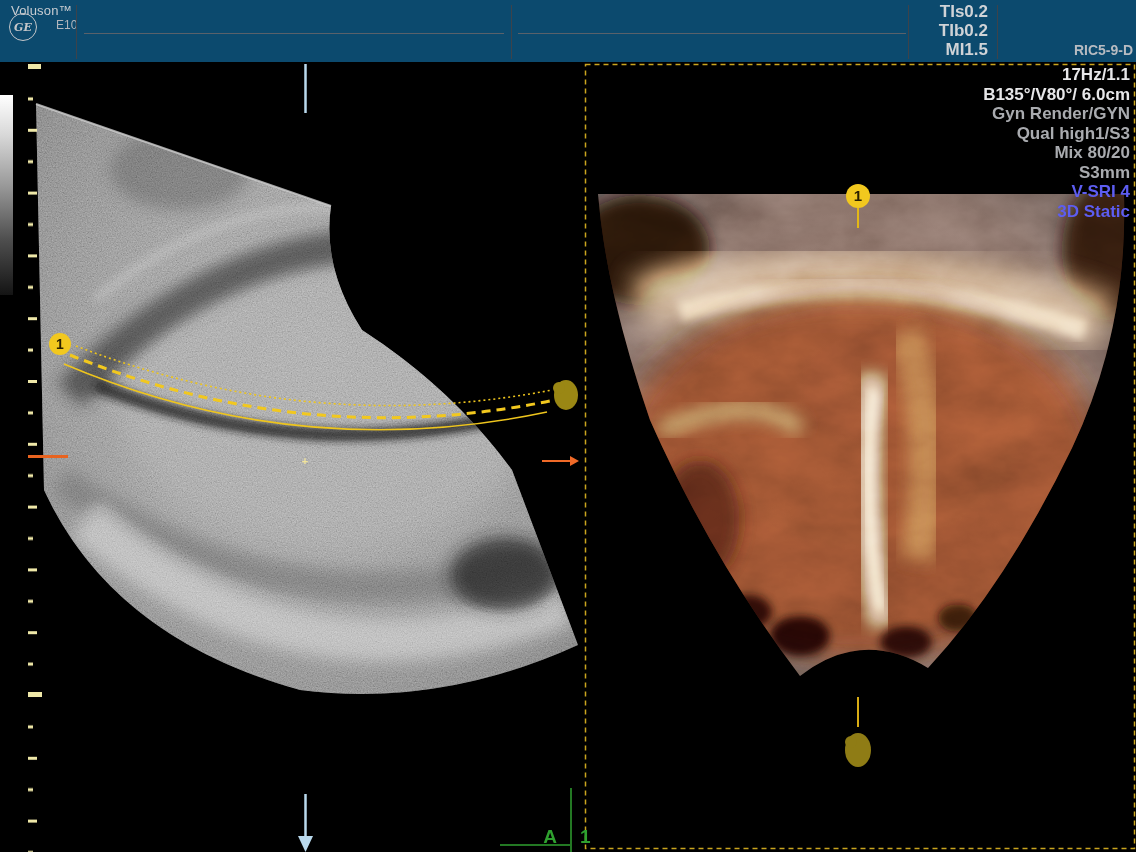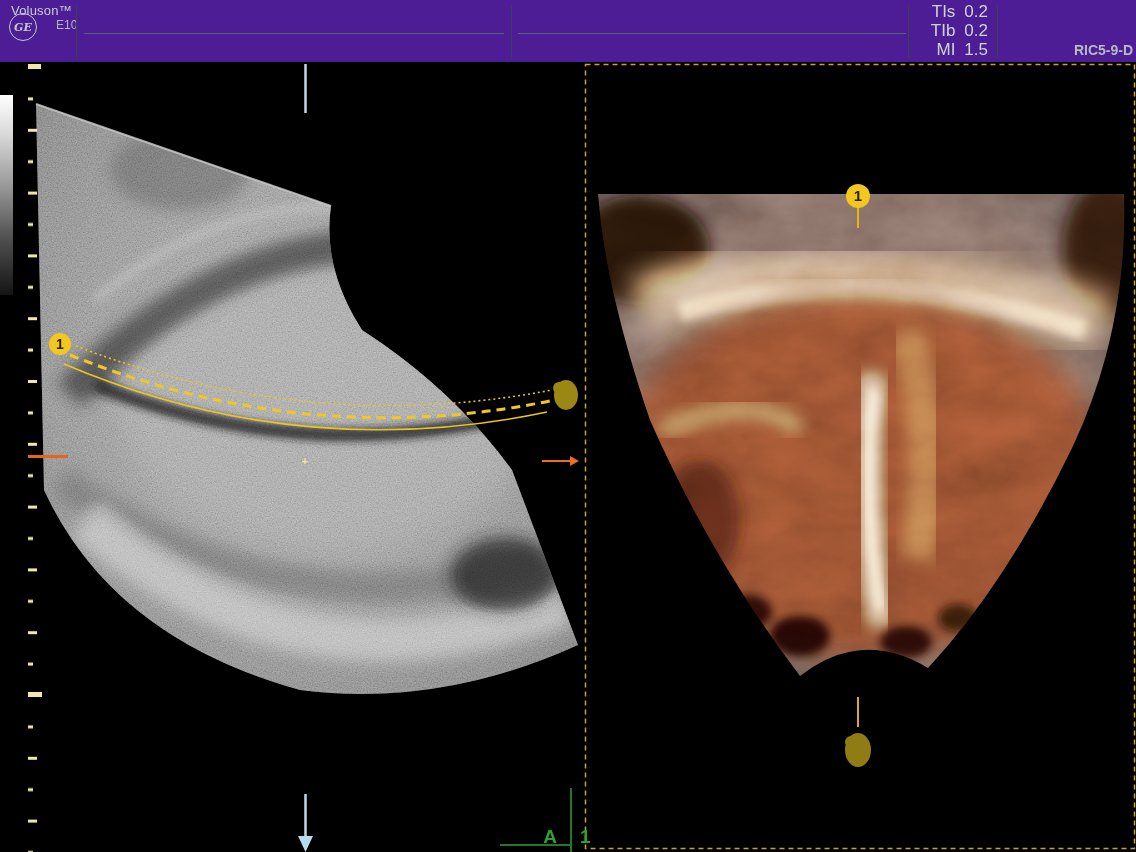--- a/index.html
+++ b/index.html
@@ -1,29 +1,29 @@
 <!DOCTYPE html>
 <html><head>
 <meta charset="utf-8">
 <style>
   html,body{margin:0;padding:0;background:#000;}
   .screen{position:relative;width:1136px;height:852px;background:#000;overflow:hidden;
           font-family:"Liberation Sans","DejaVu Sans",sans-serif;}
   
-  .header{position:absolute;top:0;left:0;width:1136px;height:62px;background:#4c1d95;z-index:3;}
+  .header{position:absolute;top:0;left:0;width:1136px;height:62px;background:#0c4a6e;z-index:3;}
   .vdiv{position:absolute;top:5px;height:54px;width:1px;background:#3d434b;}
   .hdiv{position:absolute;top:33px;height:1px;background:#5a616a;}
   .brand{position:absolute;left:11px;top:3px;font-size:13px;color:#c9cdd2;letter-spacing:.2px;}
   .gelogo{position:absolute;left:9px;top:13px;width:26px;height:26px;border:1.5px solid #c4c6c9;
           border-radius:50%;display:flex;align-items:center;justify-content:center;
           font-family:"DejaVu Serif",serif;font-style:italic;font-weight:bold;font-size:11px;color:#c4c6c9;}
   .model{position:absolute;left:56px;top:18px;font-size:12px;color:#b2b6bc;}
   .ti-block{position:absolute;left:908px;top:2px;width:86px;z-index:4;}
-  .ti-row{display:flex;justify-content:flex-end;gap:9px;line-height:19px;
-          font-size:17px;font-weight:400;color:#d0d3d7;padding-right:6px;}
+  .ti-row{display:flex;justify-content:flex-end;line-height:19px;
+          font-size:17px;font-weight:700;color:#d0d3d7;padding-right:6px;}
   .ti-row .lab{min-width:32px;text-align:right;}
   .probe{position:absolute;right:3px;top:42px;font-size:14px;font-weight:700;color:#b7bbc1;z-index:4;}
   
   .params{position:absolute;top:65px;right:6px;z-index:3;text-align:right;
           font-size:17px;font-weight:700;line-height:19.5px;}
   .tone-white{color:#e7e7e9;}
   .tone-gray{color:#a9abaf;}
   .tone-blue{color:#5d5df2;}
   svg{position:absolute;top:0;left:0;z-index:1;}
   .noise{mix-blend-mode:overlay;}
@@ -54,20 +54,30 @@
       <span class="lab">TIb</span>
       <span class="val">0.2</span>
     </div>
     <div class="ti-row">
       <span class="lab">MI</span>
       <span class="val">1.5</span>
     </div>
   </div>
   <div class="probe">RIC5-9-D</div>
 
+  <div class="params">
+    <div class="tone-white">17Hz/1.1</div>
+    <div class="tone-white">B135°/V80°/ 6.0cm</div>
+    <div class="tone-gray">Gyn Render/GYN</div>
+    <div class="tone-gray">Qual high1/S3</div>
+    <div class="tone-gray">Mix 80/20</div>
+    <div class="tone-gray">S3mm</div>
+    <div class="tone-blue">V-SRI 4</div>
+    <div class="tone-blue">3D Static</div>
+  </div>
 
   <svg width="1136" height="852" viewBox="0 0 1136 852">
     <defs>
       <linearGradient id="gsbar" x1="0" y1="0" x2="0" y2="1">
         <stop offset="0" stop-color="#ffffff"></stop>
           <stop offset="0.2" stop-color="#d8d8d8"></stop>
         <stop offset="0.45" stop-color="#9a9a9a"></stop>
           <stop offset="0.72" stop-color="#4f4f4f"></stop>
         <stop offset="1" stop-color="#141414"></stop>
       </linearGradient>

